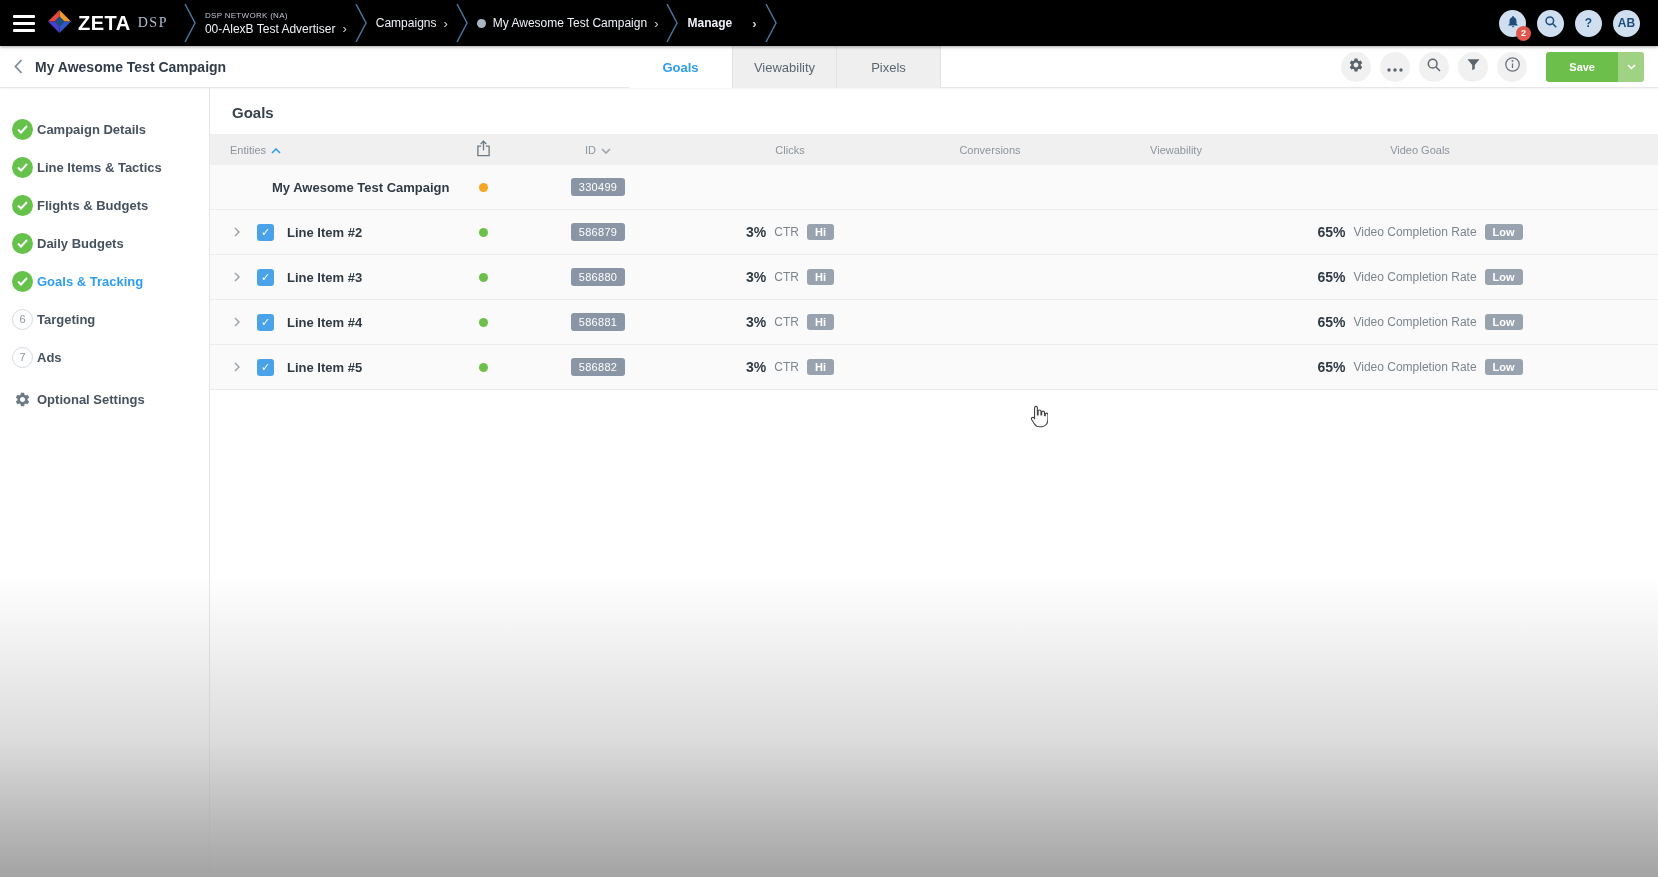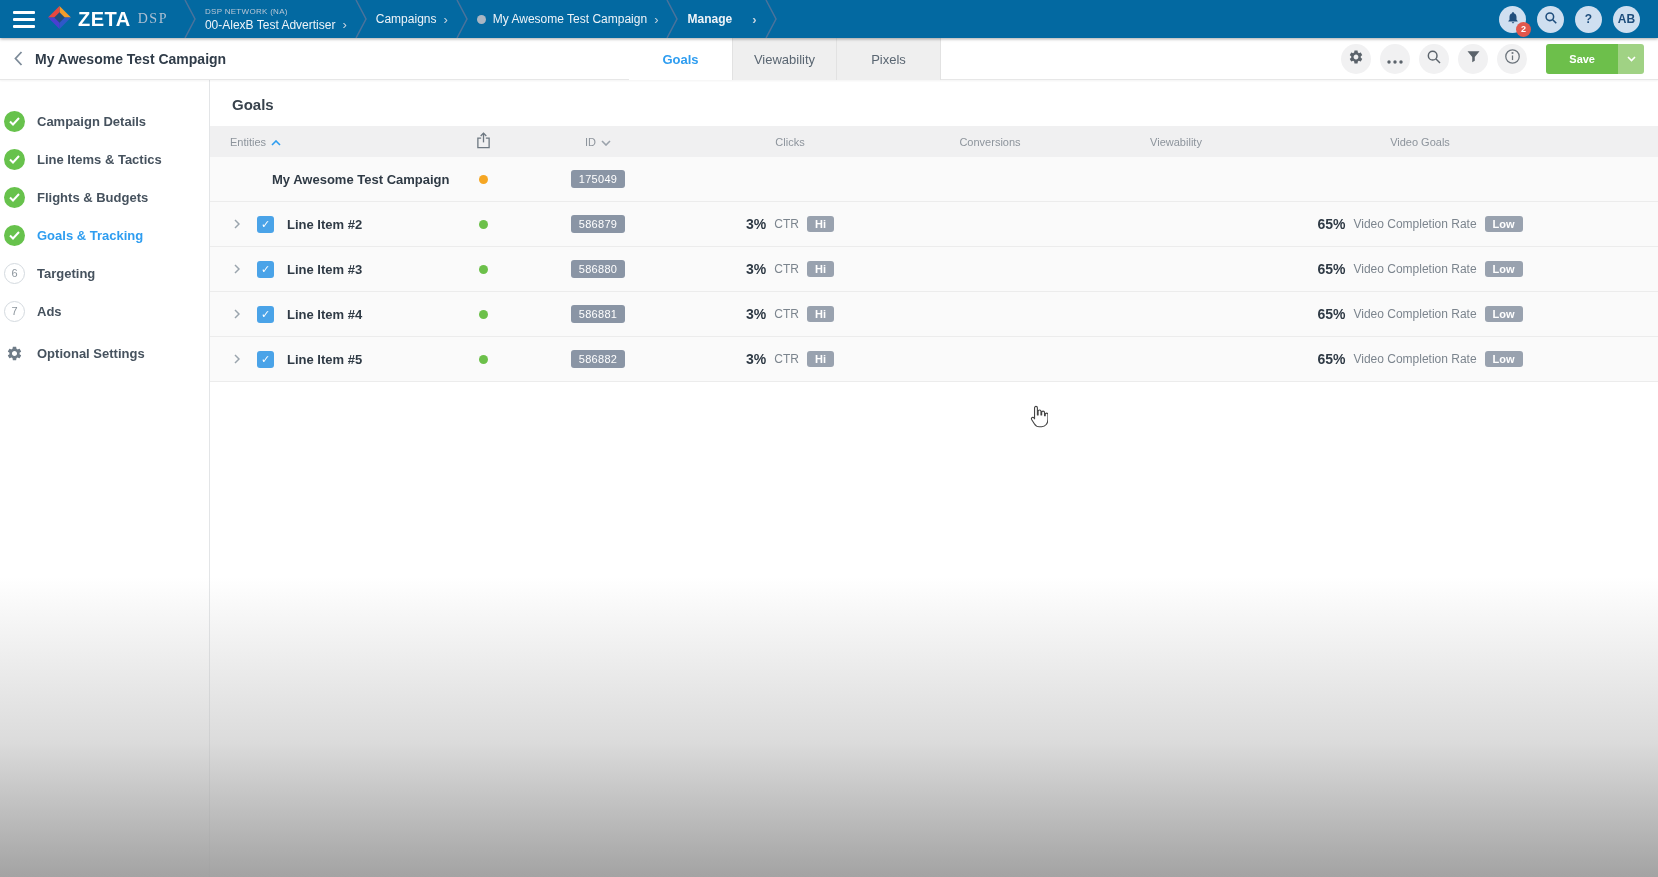--- a/index.html
+++ b/index.html
@@ -2,21 +2,21 @@
 <html><head>
 <meta charset="utf-8">
 <style>
   * { box-sizing: border-box; margin: 0; padding: 0; }
   html,body { width:1658px; height:877px; }
   body {
     font-family: "Liberation Sans", sans-serif;
     background:#fff; position:relative; overflow:hidden;
   }
   
-  .topbar { height:38px; background:#0369a1; display:flex; align-items:stretch; color:#fff;
+  .topbar { height:46px; background:#000000; display:flex; align-items:stretch; color:#fff;
             box-shadow:0 1px 3px rgba(0,0,0,.35); position:relative; z-index:20; }
   .hamburger { width:44px; display:flex; flex-direction:column; justify-content:center; gap:4px; padding-left:13px; cursor:pointer; }
   .hamburger span { width:22px; height:3px; background:#fff; border-radius:1px; }
   .brand { display:flex; align-items:center; gap:7px; padding:0 16px 0 4px; cursor:pointer; }
   .brand-name { font-weight:bold; font-size:20px; letter-spacing:.5px; color:#fff; }
   .brand-suffix { font-size:14px; color:#aebfd2; letter-spacing:1.5px;font-family:Liberation Serif, serif; }
   .crumbs { display:flex; align-items:stretch; }
   .crumb-div { display:flex; align-items:center; }
   .crumb { display:flex; flex-direction:column; justify-content:center; padding:0 8px; cursor:pointer; }
   .crumb-eyebrow { font-size:8px; color:#b9c7d6; letter-spacing:.3px; margin-bottom:2px; }
@@ -41,21 +41,21 @@
   .tab.active { background:#fff; color:#2e9df0; font-weight:bold; }
   .toolbar { margin-left:auto; display:flex; align-items:center; gap:9px; padding-right:14px; }
   .icircle { width:30px; height:30px; border-radius:50%; background:#f1f1f2; display:flex;
              align-items:center; justify-content:center; cursor:pointer; }
   .save-btn { display:flex; margin-left:10px; border-radius:3px; overflow:hidden; cursor:pointer; }
   .save-main { background:#6dbf4b; color:#fff; font-weight:bold; font-size:11px; padding:9px 23px; }
   .save-caret { background:#a0d284; width:26px; display:flex; align-items:center; justify-content:center; }
   
   .app-body { display:flex; height:797px; }
   .sidebar { width:210px; background:#fff; border-right:1px solid #e3e5e7; padding-top:22px; flex:none; }
-  .side-item { display:flex; align-items:center; gap:12px; padding-left:4px; height:38px; cursor:pointer; }
+  .side-item { display:flex; align-items:center; gap:4px; padding-left:12px; height:38px; cursor:pointer; }
   .side-label { font-size:13px; font-weight:bold; color:#46525e; }
   .side-item.active .side-label { color:#2e9df0; }
   .check-circle { width:21px; height:21px; border-radius:50%; background:#67c24c; color:#fff;
                   display:flex; align-items:center; justify-content:center; flex:none; }
   .step-circle { width:21px; height:21px; border-radius:50%; background:#fff; border:1px solid #d4dadf;
                  color:#8b949c; font-size:11px; display:flex; align-items:center; justify-content:center; flex:none; }
   .side-item.optional { margin-top:4px; }
   .main { flex:1; background:#fff; }
   .goals-heading { font-size:15px; font-weight:bold; color:#38424c; padding:16px 0 13px 22px; }
   
@@ -282,20 +282,28 @@
       <span class="side-label">Line Items &amp; Tactics</span>
     </div>
     <div class="side-item">
       <span class="check-circle">
           <svg width="11" height="9" viewBox="0 0 11 9" fill="none" stroke="#fff" stroke-width="2">
             <polyline points="1,4.5 4,7.5 10,1"></polyline>
           </svg>
         </span>
       <span class="side-label">Flights &amp; Budgets</span>
     </div>
+    <div class="side-item">
+      <span class="check-circle">
+          <svg width="11" height="9" viewBox="0 0 11 9" fill="none" stroke="#fff" stroke-width="2">
+            <polyline points="1,4.5 4,7.5 10,1"></polyline>
+          </svg>
+        </span>
+      <span class="side-label">Daily Budgets</span>
+    </div>
     <div class="side-item active">
       <span class="check-circle">
           <svg width="11" height="9" viewBox="0 0 11 9" fill="none" stroke="#fff" stroke-width="2">
             <polyline points="1,4.5 4,7.5 10,1"></polyline>
           </svg>
         </span>
       <span class="side-label">Goals &amp; Tracking</span>
     </div>
     <div class="side-item">
       <span class="step-circle">6</span>
@@ -355,21 +363,21 @@
     </div>
 
     <div class="trow grid-cols">
       <div class="cell-entities">
           <span class="row-name campaign-indent">My Awesome Test Campaign</span>
         </div>
       <div class="cell-center">
           <span class="dot orange"></span>
         </div>
       <div class="cell-center">
-          <span class="id-badge">175049</span>
+          <span class="id-badge">330499</span>
         </div>
       <div></div>
         <div></div>
         <div></div>
         <div></div>
     </div>
 
 
     <div class="trow grid-cols">
       <div class="cell-entities">

